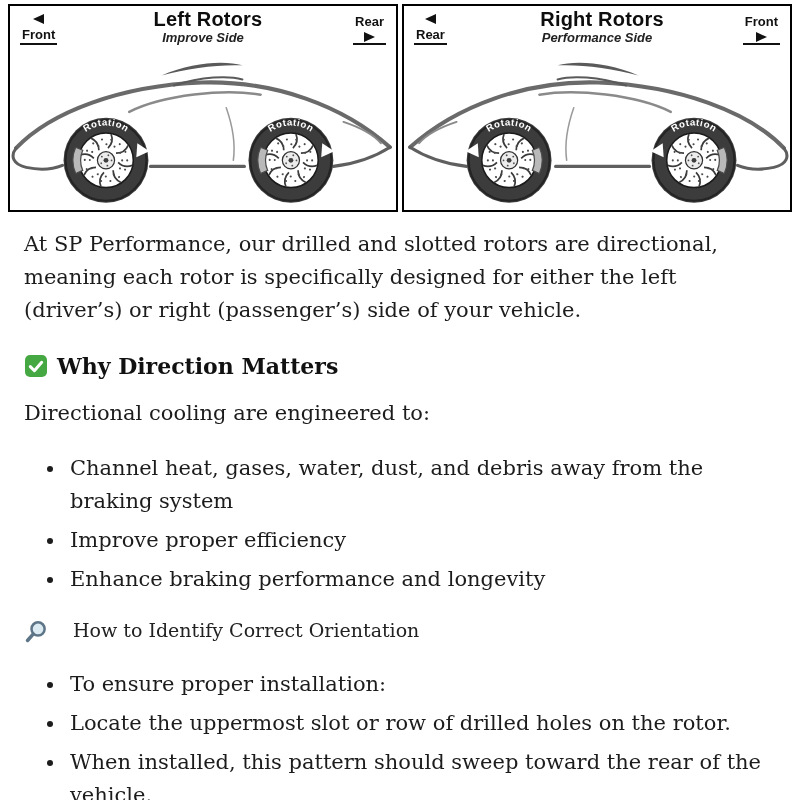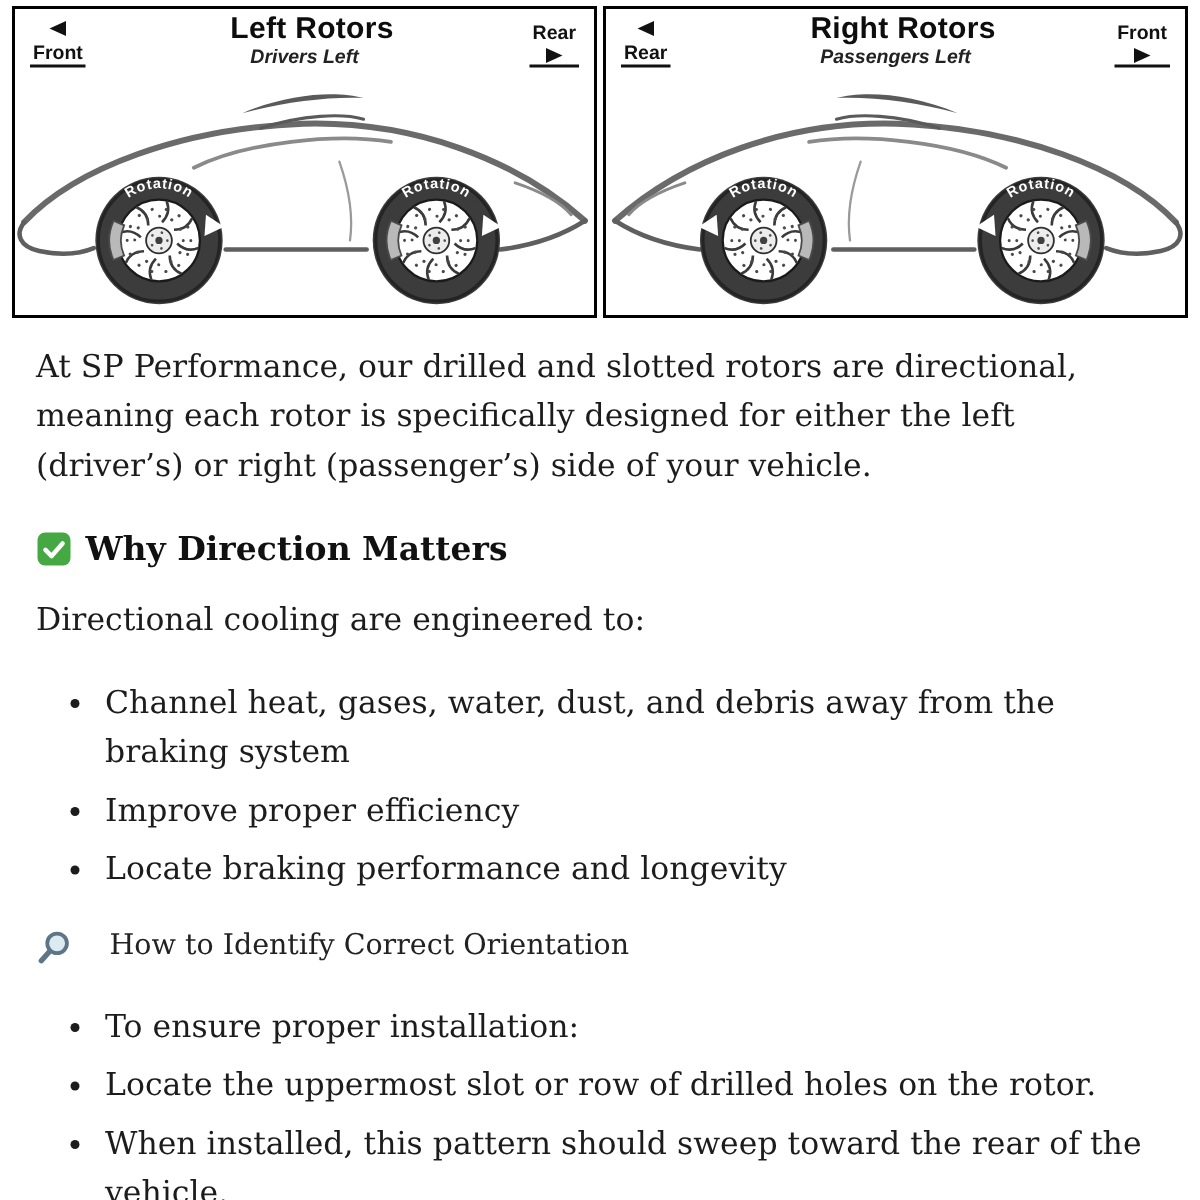--- a/index.html
+++ b/index.html
@@ -74,21 +74,21 @@
 <section class="diagram">
 
   <div class="panel">
     <div class="panel-head">
       <span class="dir">
         <i class="arr arr-l"></i>
         <b>Front</b>
       </span>
       <span class="panel-title-wrap">
         <span class="panel-title">Left Rotors</span>
-        <span class="panel-sub">Drivers Left</span>
+        <span class="panel-sub">Improve Side</span>
       </span>
       <span class="dir">
         <b>Rear</b>
         <i class="arr arr-r"></i>
       </span>
     </div>
     <svg class="car" viewBox="0 0 382 152">
       <use href="#carBody"></use>
       <use href="#wheel" x="95" y="106"></use>
       <use href="#wheel" x="278" y="106"></use>
@@ -104,21 +104,21 @@
   </div>
 
   <div class="panel">
     <div class="panel-head">
       <span class="dir">
         <i class="arr arr-l"></i>
         <b>Rear</b>
       </span>
       <span class="panel-title-wrap">
         <span class="panel-title">Right Rotors</span>
-        <span class="panel-sub">Passengers Left</span>
+        <span class="panel-sub">Performance Side</span>
       </span>
       <span class="dir">
         <b>Front</b>
         <i class="arr arr-r"></i>
       </span>
     </div>
     <svg class="car" viewBox="0 0 382 152">
       <g transform="translate(382,0) scale(-1,1)">
         <use href="#carBody"></use>
         <use href="#wheel" x="95" y="106"></use>
@@ -148,21 +148,21 @@
       </svg>
     </span>
     <span>Why Direction Matters</span>
   </h2>
 
   <p class="lead">Directional cooling are engineered to:</p>
 
   <ul>
     <li>Channel heat, gases, water, dust, and debris away from the braking system</li>
     <li>Improve proper efficiency</li>
-    <li>Locate braking performance and longevity</li>
+    <li>Enhance braking performance and longevity</li>
   </ul>
 
   <h3 class="sec">
     <span class="icn">
       <svg width="25" height="25" viewBox="0 0 24 24">
         <circle cx="13.5" cy="9.5" r="6.3" fill="#dceaf2" stroke="#5d7587" stroke-width="2.4"></circle>
         <line x1="8.8" y1="14.5" x2="3.4" y2="20.6" stroke="#5d7587" stroke-width="3.4" stroke-linecap="round"></line>
       </svg>
     </span>
     <span>How to Identify Correct Orientation</span>

